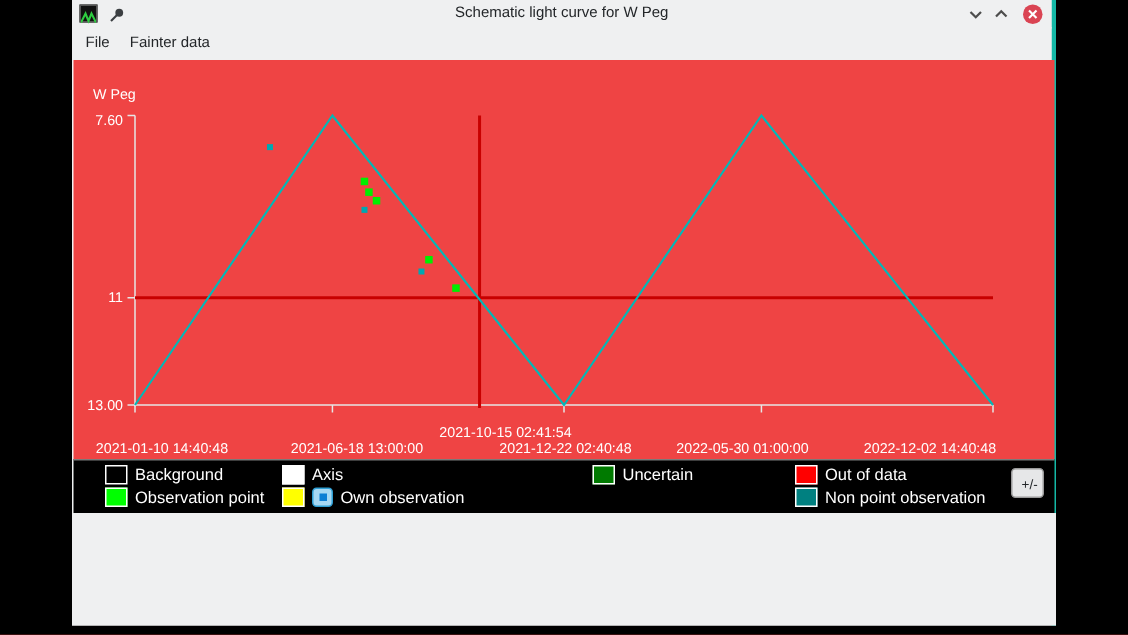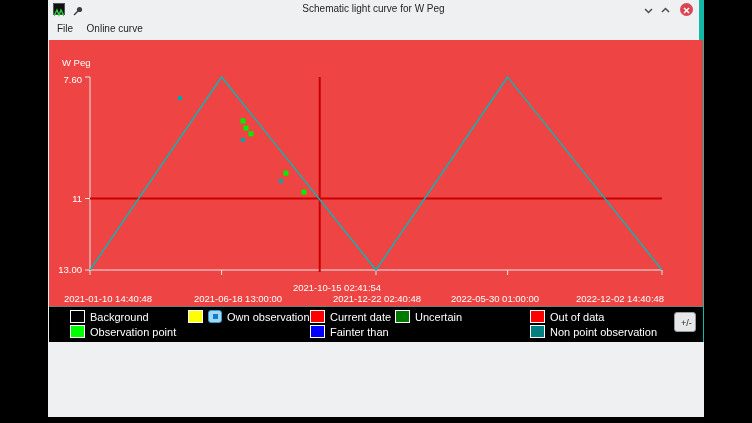--- a/index.html
+++ b/index.html
@@ -1,20 +1,20 @@
 <!DOCTYPE html>
 <html><head>
 <meta charset="utf-8">
 <style>
   html,body{margin:0;padding:0;}
   body{width:752px;height:423px;background:#000;position:relative;overflow:hidden;
        font-family:"Liberation Sans",sans-serif;}
   .stage{position:absolute;left:0;top:0;width:752px;height:423px;background:#000;}
   .window{position:absolute;left:48px;top:0;width:656px;height:417px;background:#eff0f1;
-          border-right:5px solid #14b8a6;box-sizing:border-box;}
+          border-right:3px solid #14b8a6;box-sizing:border-box;}
   
   .titlebar{position:absolute;left:0;top:0;width:100%;height:18px;background:#eff0f1;
             border-bottom:1px solid #e3e4e5;}
   .app-icon{position:absolute;left:5px;top:3px;width:12px;height:12px;background:#111;
             border:1px solid #555;box-sizing:border-box;}
   .pin-icon{position:absolute;left:24px;top:3px;width:12px;height:12px;}
   .title-text{position:absolute;left:0;right:0;top:0;height:18px;line-height:18px;
               text-align:center;font-size:10px;color:#232629;}
   .winbtn{position:absolute;top:3px;width:13px;height:13px;}
   .btn-min{right:44px;} .btn-max{right:27px;}
@@ -76,21 +76,21 @@
       <span class="winbtn btn-close">
         <svg width="13" height="13" viewBox="0 0 13 13">
             <line x1="4" y1="4" x2="9" y2="9" stroke="#fff" stroke-width="1.4"></line>
             <line x1="9" y1="4" x2="4" y2="9" stroke="#fff" stroke-width="1.4"></line>
           </svg>
       </span>
     </div>
 
     <div class="menubar">
       <span class="menu-item">File</span>
-      <span class="menu-item">Online curve</span>
+      <span class="menu-item">Fainter data</span>
     </div>
 
     <div class="plot-panel">
       <svg id="lc" width="654" height="266" viewBox="0 0 654 266">
           <line x1="41" y1="37" x2="41" y2="231" stroke="#e6e6e6" stroke-width="1"></line>
           <line x1="41" y1="230" x2="613" y2="230" stroke="#e6e6e6" stroke-width="1"></line>
           <line x1="41" y1="230" x2="41" y2="235" stroke="#e6e6e6" stroke-width="1"></line>
           <line x1="172.6179450072359" y1="230" x2="172.6179450072359" y2="235" stroke="#e6e6e6" stroke-width="1"></line>
           <line x1="327" y1="230" x2="327" y2="235" stroke="#e6e6e6" stroke-width="1"></line>
           <line x1="458.61794500723585" y1="230" x2="458.61794500723585" y2="235" stroke="#e6e6e6" stroke-width="1"></line>
@@ -128,37 +128,31 @@
             <span class="swatch" style="background-color: rgb(0, 0, 0);"></span>
             <span class="legend-label">Background</span>
           </div>
         <div class="legend-row">
             <span class="swatch" style="background-color: rgb(0, 255, 0);"></span>
             <span class="legend-label">Observation point</span>
           </div>
       </div>
       <div class="legend-col" style="left:139px">
         <div class="legend-row">
+            <span class="swatch" style="background-color: rgb(255, 255, 255);"></span>
+            <span class="legend-label">Axis</span>
+          </div>
+        <div class="legend-row">
             <span class="swatch" style="background-color: rgb(255, 255, 0);"></span>
             <span class="cb checked legend-cb">
               <span class="cb-dot"></span>
             </span>
             <span class="legend-label">Own observation</span>
           </div>
       </div>
-      <div class="legend-col" style="left:261px">
-        <div class="legend-row">
-            <span class="swatch" style="background-color: rgb(255, 0, 0);"></span>
-            <span class="legend-label">Current date</span>
-          </div>
-        <div class="legend-row">
-            <span class="swatch" style="background-color: rgb(0, 0, 255);"></span>
-            <span class="legend-label">Fainter than</span>
-          </div>
-      </div>
       <div class="legend-col" style="left:346px">
         <div class="legend-row">
             <span class="swatch" style="background-color: rgb(0, 122, 0);"></span>
             <span class="legend-label">Uncertain</span>
           </div>
       </div>
       <div class="legend-col" style="left:481px">
         <div class="legend-row">
             <span class="swatch" style="background-color: rgb(255, 0, 0);"></span>
             <span class="legend-label">Out of data</span>

